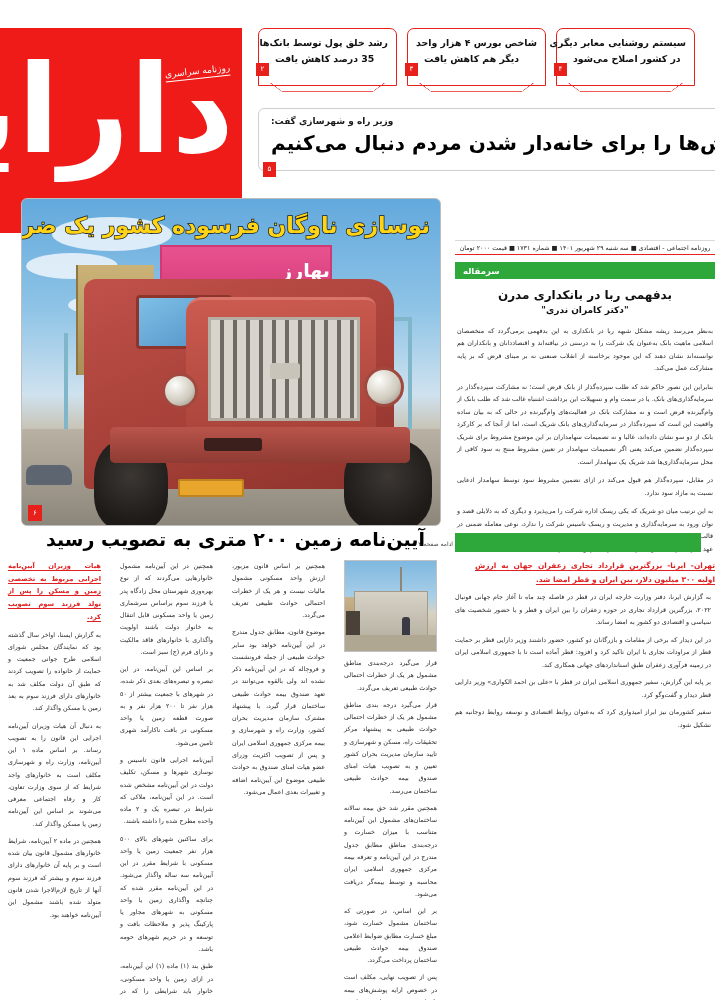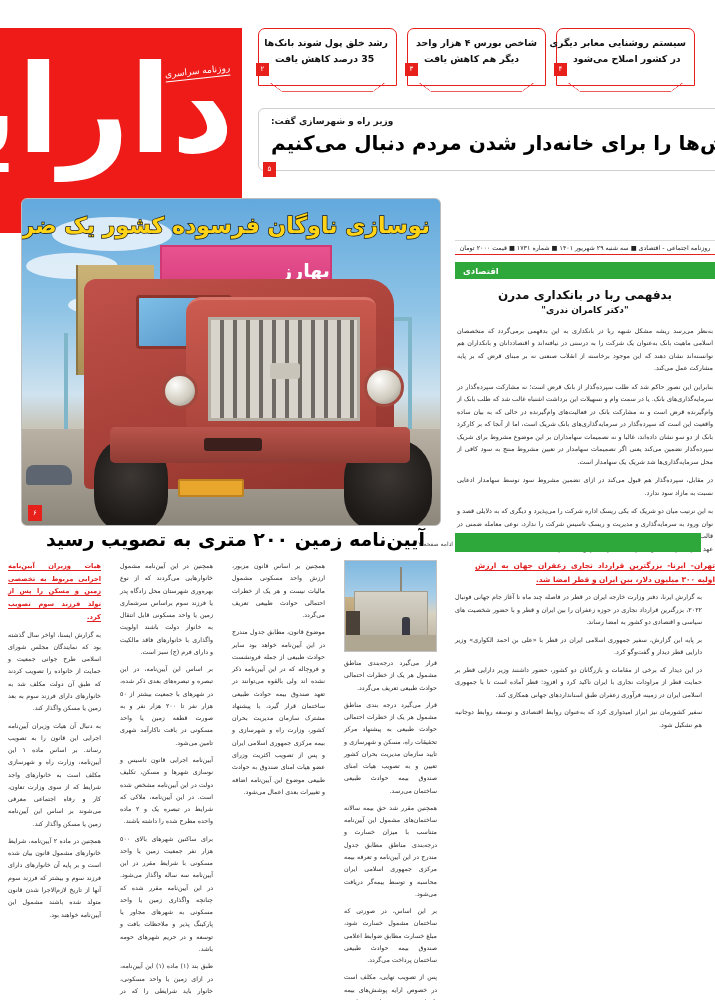--- a/index.html
+++ b/index.html
@@ -322,21 +322,21 @@
     font-size:7.4px; font-weight:bold; color:#e02020;
     line-height:1.85; text-align:justify;
     text-decoration: underline;
     text-underline-offset: 2px;
     margin-left: 20px;
   }
   .saffron-body {
     margin-top:5px; font-size:6.4px; line-height:1.95;
     text-align:justify; color:#2a2a2a;
   }
-  .saffron-body p { margin:0 13px 5px 0; }
+  .saffron-body p { margin:0 4px 5px 0; }
 
   
   .bottom-head {
     position:absolute; top:528px; right:276px; width:424px;
     text-align:center;
     font-size:19px; font-weight:bold; color:#000;
     letter-spacing:-0.5px;
   }
   
   .bottom-head { right: 290px; width: 400px; text-align: right; }
@@ -407,21 +407,21 @@
     <div class="logo-block">
       <div class="logo-sub">روزنامه سراسری</div>
       <div class="logo-title">دارایی</div>
     </div>
 
     <div class="top-left-block">
 
       <div class="pennants">
 
         <div class="pennant">
-          <div class="ln">رشد خلق پول شوند بانک‌ها</div>
+          <div class="ln">رشد خلق پول توسط بانک‌ها</div>
           <div class="ln">35 درصد کاهش یافت</div>
           <div class="pagenum">۲</div>
         </div>
 
         <div class="pennant">
           <div class="ln">شاخص بورس ۴ هزار واحد</div>
           <div class="ln">دیگر هم کاهش یافت</div>
           <div class="pagenum">۳</div>
         </div>
 
@@ -468,41 +468,41 @@
     <div class="bumper-slot"></div>
     <div class="headlamp lamp-l"></div>
     <div class="headlamp lamp-r"></div>
     <div class="plate"></div>
     <div class="hero-title">نوسازی ناوگان فرسوده کشور یک ضرورت است</div>
     <div class="pagenum">۶</div>
   </div>
 
   <div class="editorial">
     <div class="ed-bar">
-      <span>اقتصادی</span>
+      <span>سرمقاله</span>
     </div>
     <div class="ed-title">بدفهمی ربا در بانکداری مدرن</div>
     <div class="ed-author">"دکتر کامران ندری"</div>
     <div class="ed-body">
       <p>بەنظر می‌رسد ریشه مشکل شبهه ربا در بانکداری به این بدفهمی برمی‌گردد که متخصصان اسلامی ماهیت بانک به‌عنوان یک شرکت را به درستی در نیافتەاند و اقتصاددانان و بانکداران هم توانسته‌اند نشان دهند که این موجود برخاسته از انقلاب صنعتی نه بر مبنای قرض که بر پایه مشارکت عمل می‌کند.</p>
       <p>بنابراین این تصور حاکم شد که طلب سپرده‌گذار از بانک قرض است؛ نه مشارکت سپرده‌گذار در سرمایه‌گذاری‌های بانک. یا در سمت وام و تسهیلات این برداشت اشتباه غالب شد که طلب بانک از وام‌گیرنده قرض است و نه مشارکت بانک در فعالیت‌های وام‌گیرنده در حالی که به بیان ساده واقعیت این است که سپرده‌گذار در سرمایه‌گذاری‌های بانک شریک است، اما از آنجا که بر کارکرد بانک از دو سو نشان داده‌اند، غالبا و نه تصمیمات سهامداران بر این موضوع مشروط برای شریک سپرده‌گذار تضمین می‌کند یعنی اگر تصمیمات سهامدار در تعیین مشروط منتج به سود کافی از محل سرمایه‌گذاری‌ها شد شریک یک سهامدار است.</p>
       <p>در مقابل، سپرده‌گذار هم قبول می‌کند در ازای تضمین مشروط سود توسط سهامدار ادعایی نسبت به مازاد سود ندارد.</p>
       <p>به این ترتیب میان دو شریک که یکی ریسک اداره شرکت را می‌پذیرد و دیگری که به دلایلی قصد و توان ورود به سرمایه‌گذاری و مدیریت و ریسک تاسیس شرکت را ندارد، نوعی معامله ضمنی در قالب تاسیس حقوقی جدید به نام شراکت با مسوولیت محدوده برقرار می‌شود پدیدەای که در عهد مدرن تعریف شد و ابدا ربطی به فرآیند قرض‌دهی ندارد.</p>
     </div>
   </div>
 
   <div class="cont-note">ادامه صفحه ۲</div>
 
   <div class="saffron">
     <div class="saffron-bar"></div>
     <div class="saffron-lead">تهران- ایرنا- بزرگترین قرارداد تجاری زعفران جهان به ارزش اولیه ۳۰۰ میلیون دلار، بین ایران و قطر امضا شد.</div>
     <div class="saffron-body">
       <p>به گزارش ایرنا، دفتر وزارت خارجه ایران در قطر در فاصله چند ماه تا آغاز جام جهانی فوتبال ۲۰۲۲، بزرگترین قرارداد تجاری در حوزه زعفران را بین ایران و قطر و با حضور شخصیت های سیاسی و اقتصادی دو کشور به امضا رساند.</p>
+      <p>در این دیدار که برخی از مقامات و بازرگانان دو کشور، حضور داشتند وزیر دارایی قطر بر حمایت قطر از مراودات تجاری با ایران تاکید کرد و افزود: قطر آماده است تا با جمهوری اسلامی ایران در زمینه فرآوری زعفران طبق استانداردهای جهانی همکاری کند.</p>
       <p>بر پایه این گزارش، سفیر جمهوری اسلامی ایران در قطر با «علی بن احمد الکواری» وزیر دارایی قطر دیدار و گفت‌وگو کرد.</p>
-      <p>در این دیدار که برخی از مقامات و بازرگانان دو کشور، حضور داشتند وزیر دارایی قطر بر حمایت قطر از مراودات تجاری با ایران تاکید کرد و افزود: قطر آماده است تا با جمهوری اسلامی ایران در زمینه فرآوری زعفران طبق استانداردهای جهانی همکاری کند.</p>
       <p>سفیر کشورمان نیز ابراز امیدواری کرد که به‌عنوان روابط اقتصادی و توسعه روابط دوجانبه هم تشکیل شود.</p>
     </div>
   </div>
 
   <div class="bottom-head">آیین‌نامه زمین ۲۰۰ متری به تصویب رسید</div>
 
   <div class="bottom-cols">
 
     <div class="bcol">
       <p class="redlead">هیات وزیران آیین‌نامه اجرایی مربوط به تخصصی زمین و مسکن را پس از تولد فرزند سوم تصویب کرد.</p>

